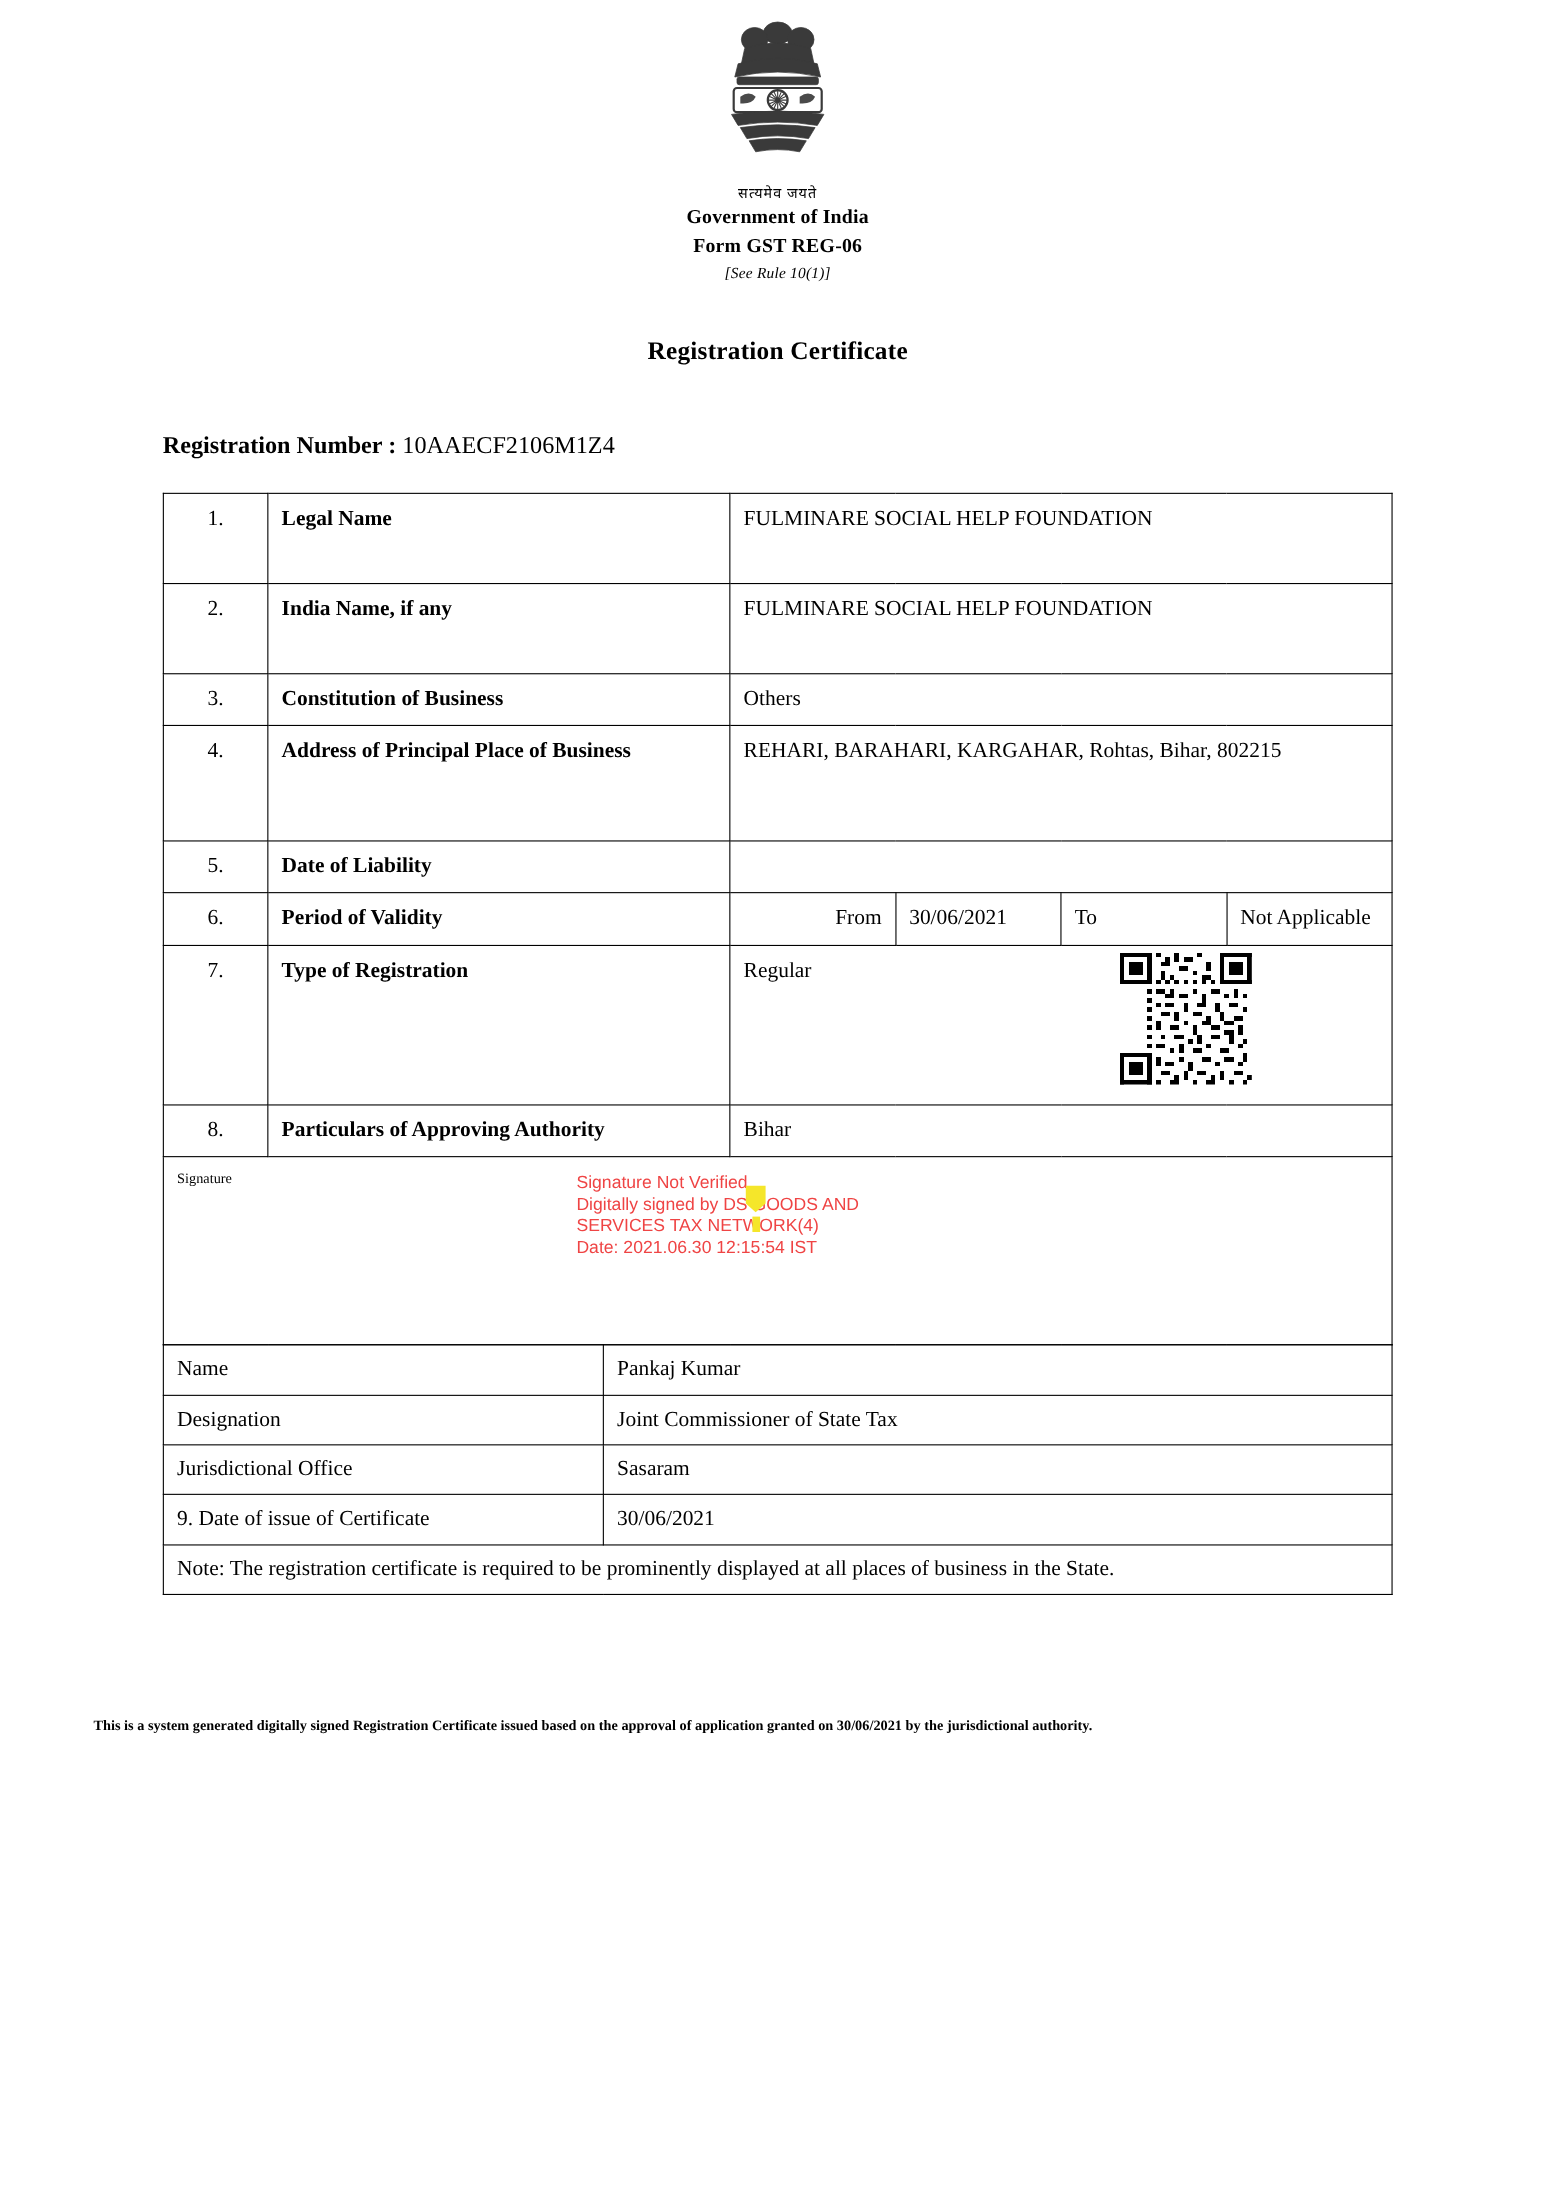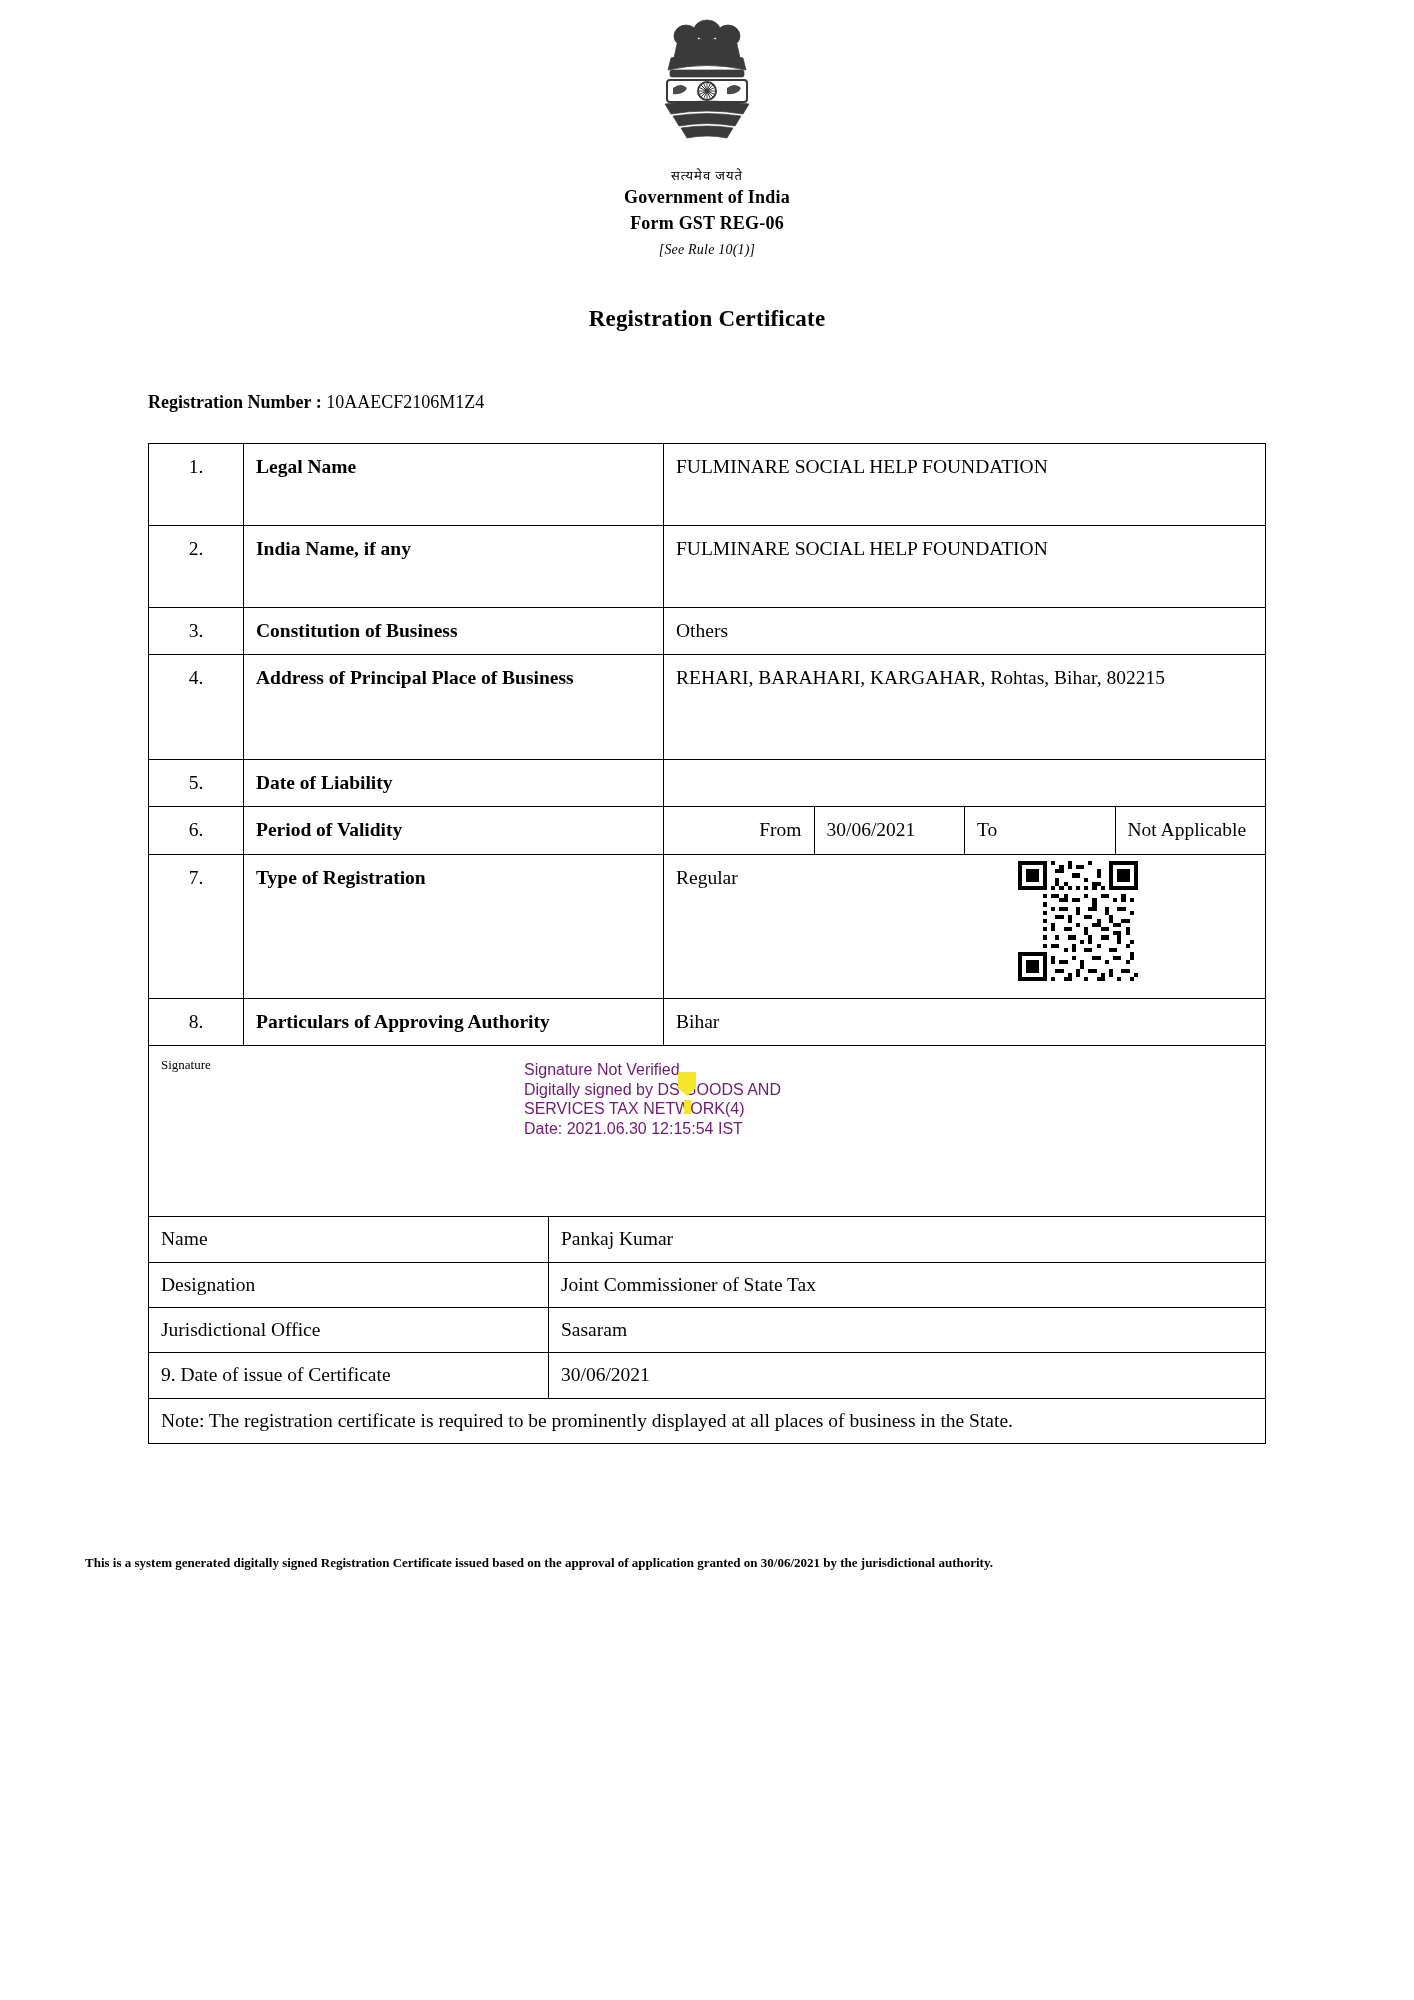--- a/index.html
+++ b/index.html
@@ -54,21 +54,21 @@
     padding-top: 4px;
   }
   .hdr.cert-title {
     font-size: 23px;
     padding-top: 42px;
   }
 
   
   .regno {
     margin: 56px 0 0 148px;
-    font-size: 18px;
+    font-size: 22px;
   }
   .regno b { font-weight: bold; }
   .regno span.val { font-weight: normal; }
 
   
   .tbl-wrap {
     margin: 30px 0 0 148px;
     width: 1118px;
   }
   table.main {
@@ -118,21 +118,21 @@
   .sig-label {
     font-size: 13px;
   }
   .sig-stamp {
     position: absolute;
     left: 375px;
     top: 14px;
     font-family: "Liberation Sans", sans-serif;
     font-size: 16px;
     line-height: 1.22;
-    color: #701a75;
+    color: #ef4444;
     white-space: nowrap;
   }
   .sig-mark {
     position: absolute;
     left: 525px;
     top: 24px;
     width: 26px;
     height: 50px;
   }
 

